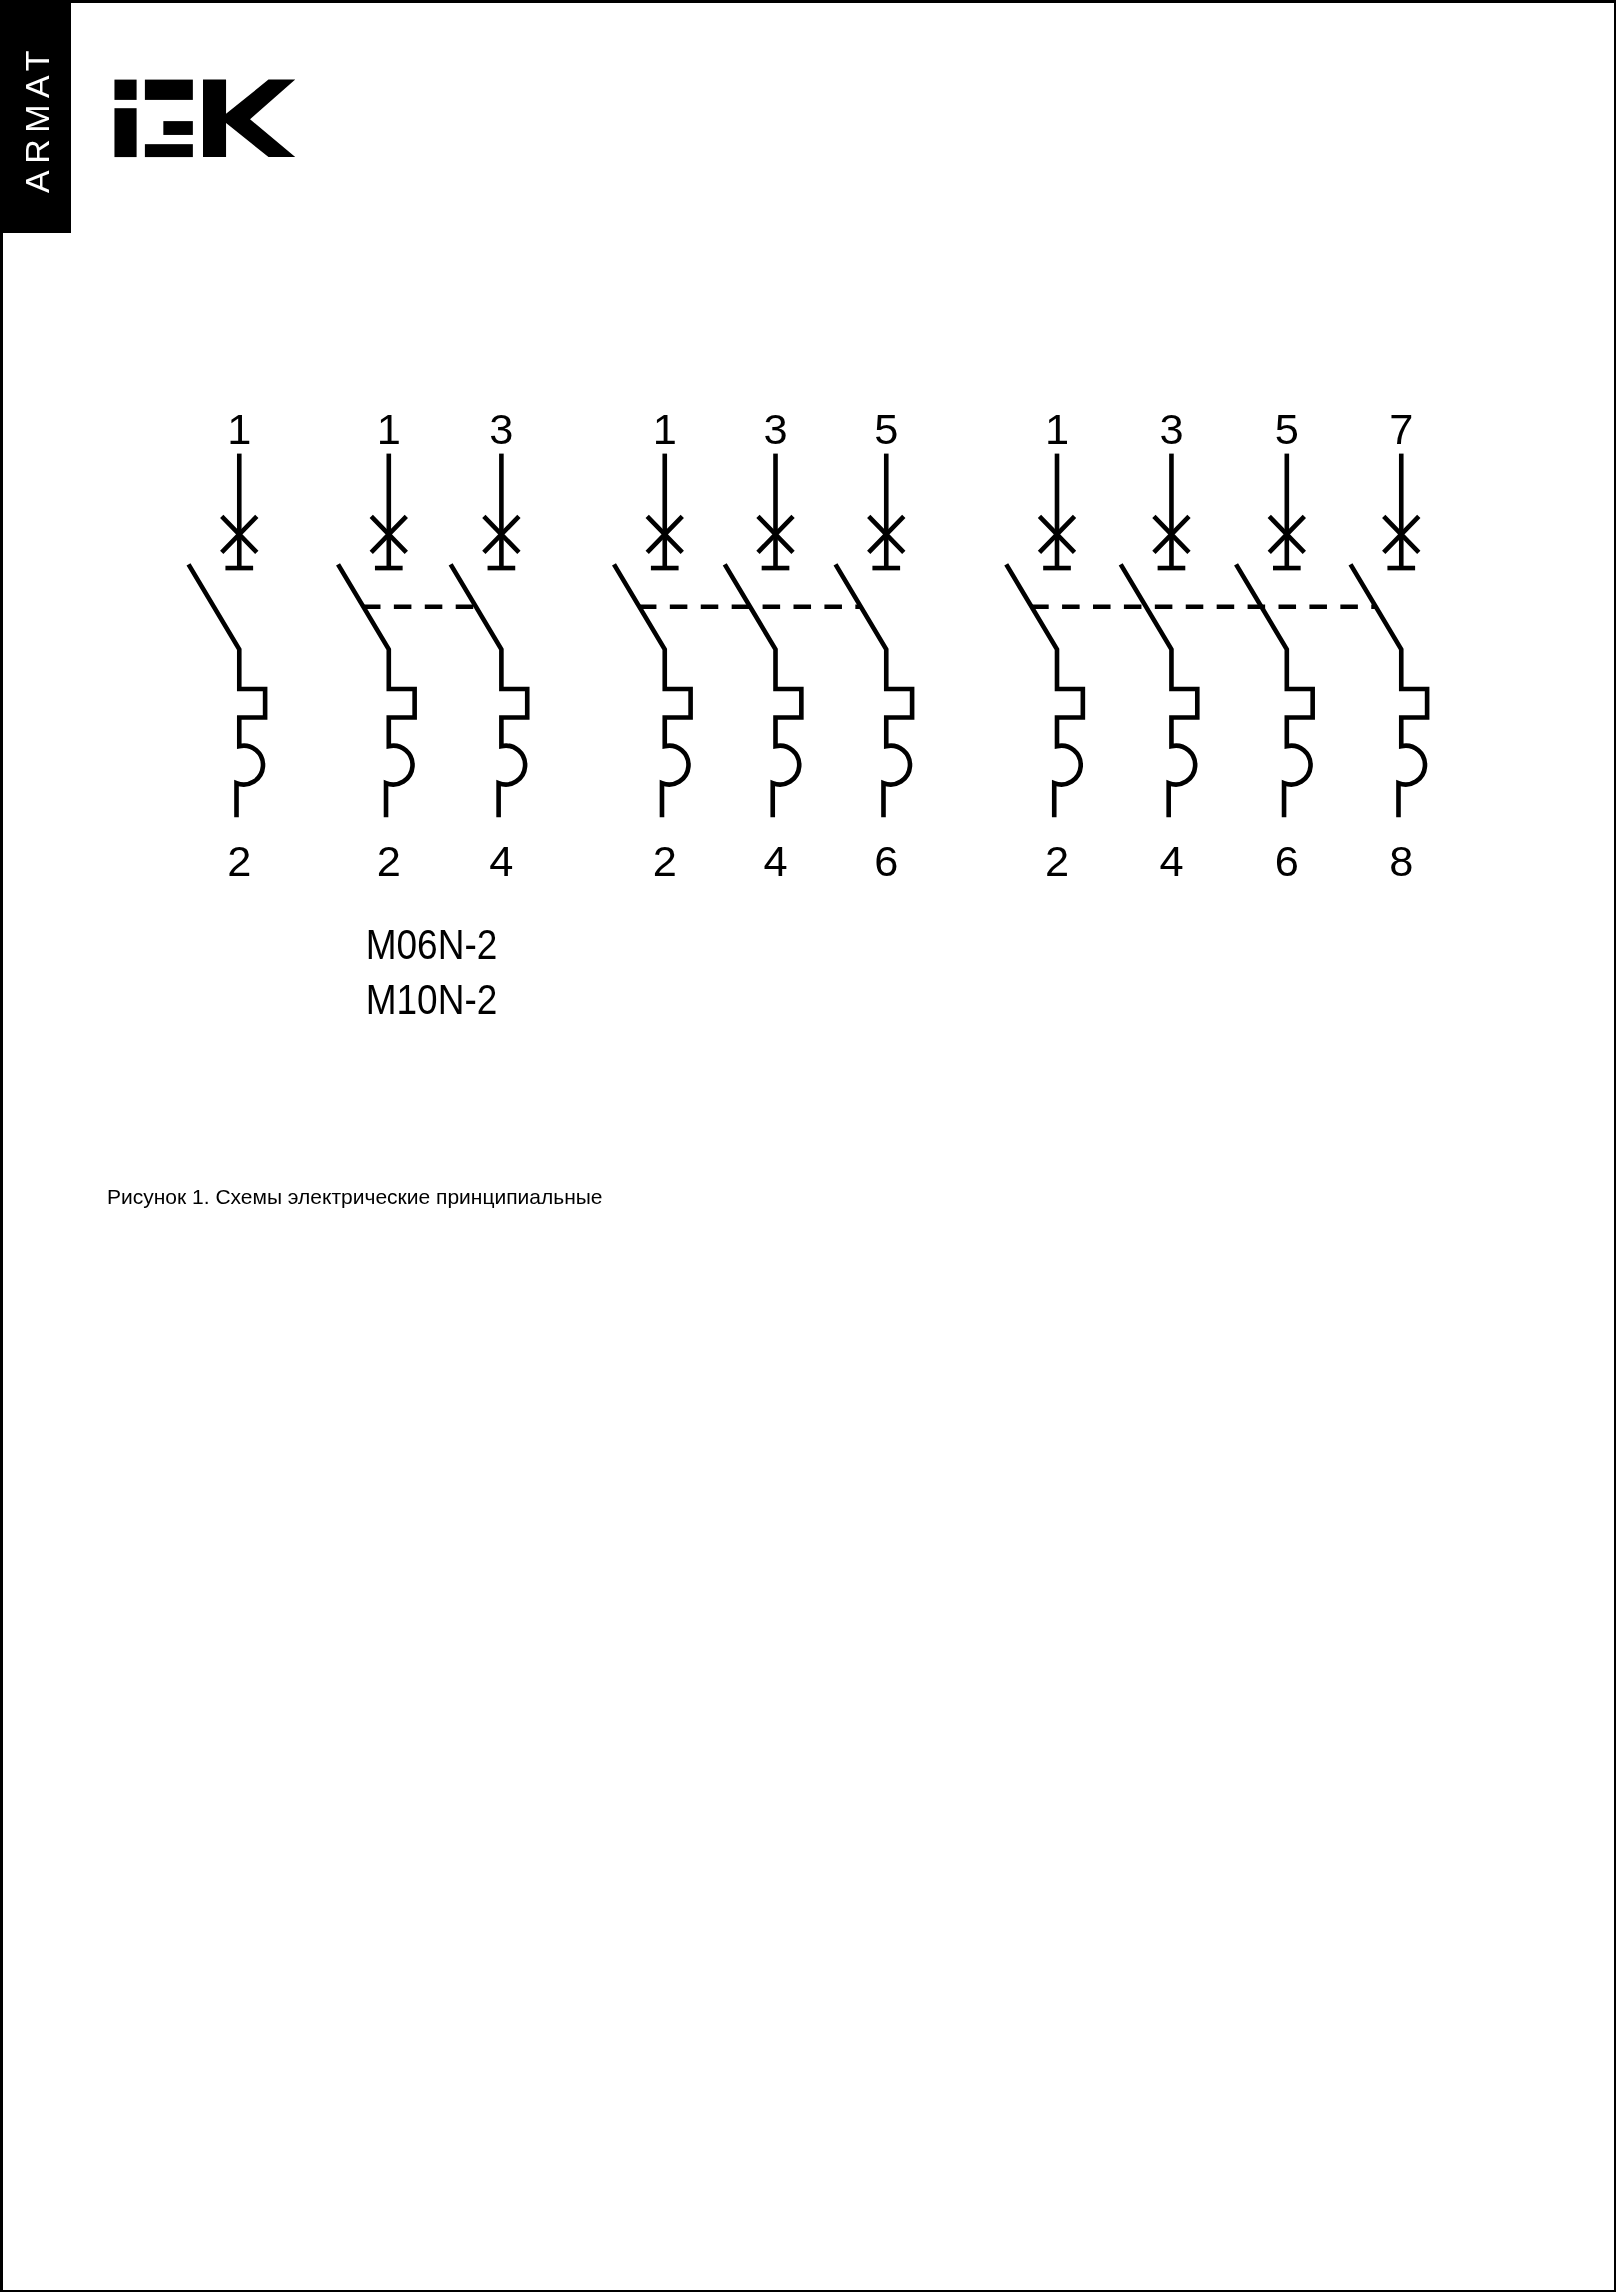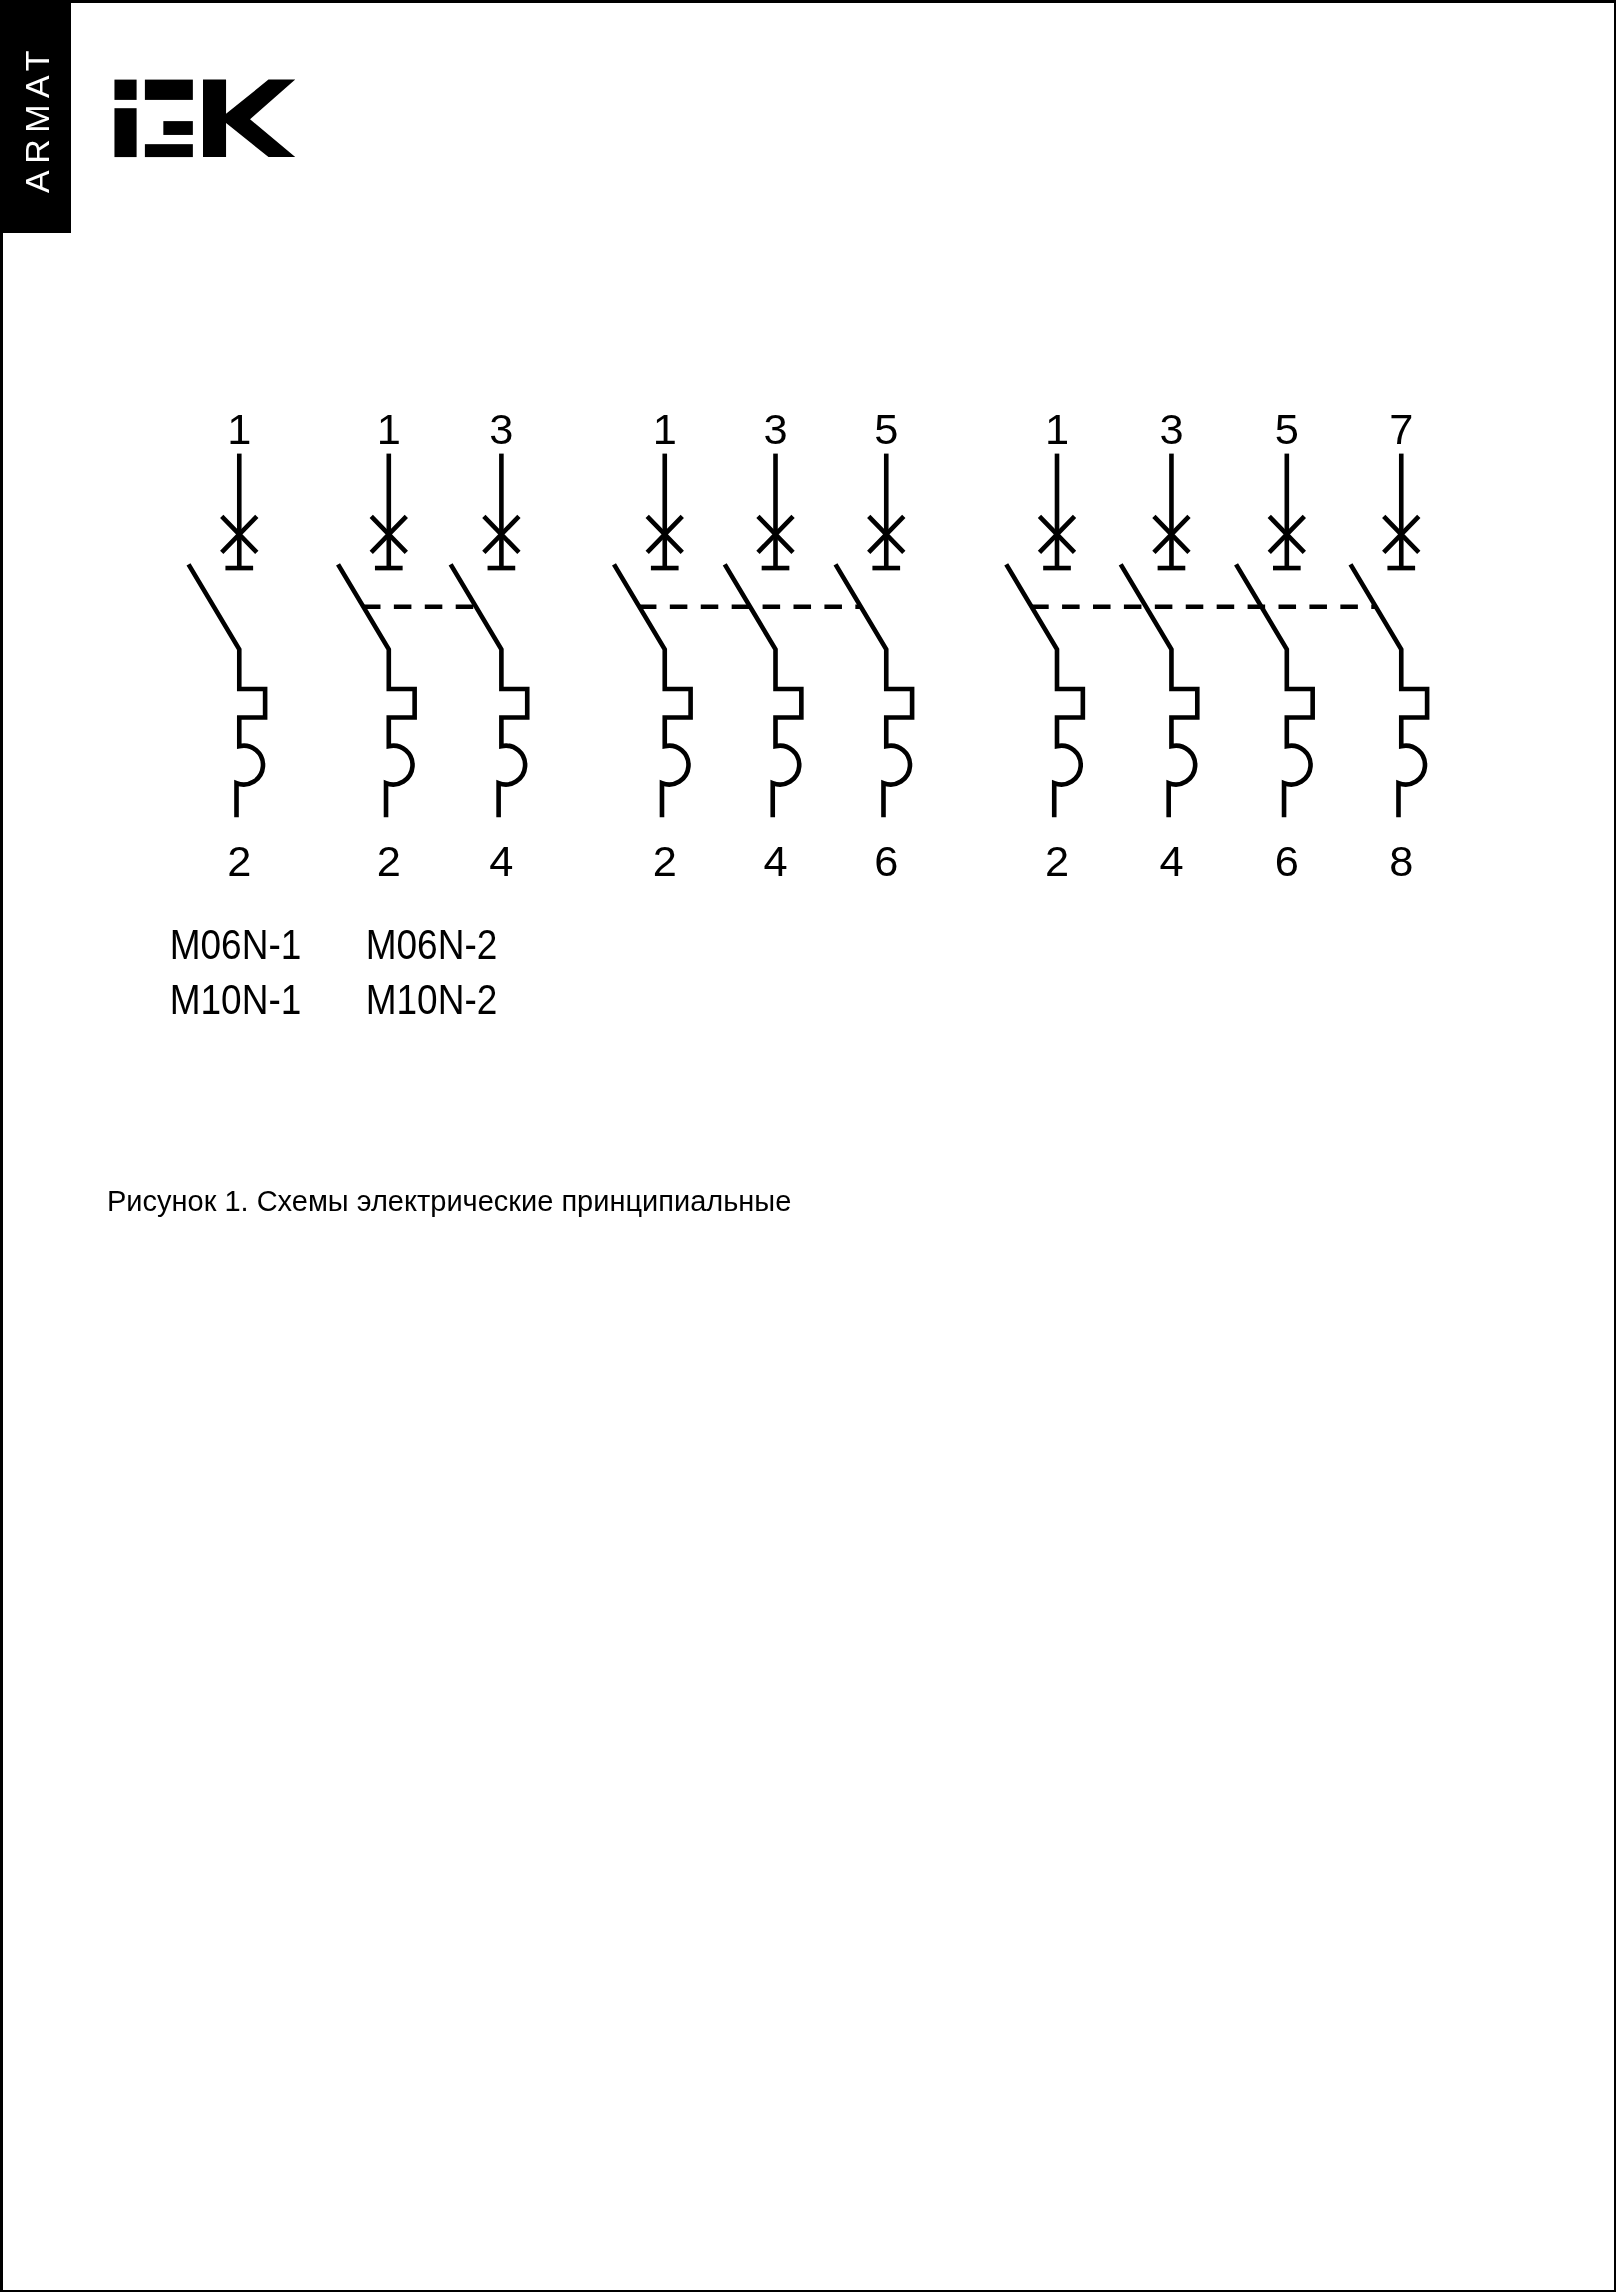--- a/index.html
+++ b/index.html
@@ -38,21 +38,21 @@
   .model-labels{
     position:absolute;top:914px;width:277px;
     text-align:center;color:#000;
   }
   .model-labels .row{
     font-size:43px;line-height:55px;white-space:nowrap;
     transform:scaleX(0.86);transform-origin:50% 50%;
   }
   .caption{
     position:absolute;left:104px;top:1182px;
-    font-size:29px;color:#000;white-space:nowrap;
+    font-size:21px;color:#000;white-space:nowrap;
   }
 </style>
 </head>
 <body>
 
 <div class="page">
 
   <div class="armat-bar">
     <div class="vtext">ARMAT</div>
   </div>
@@ -157,22 +157,18 @@
           <path d="M 1500 612 H 1530"></path>
           <path d="M 1460 608 L 1515 700 V 743 H 1543 V 774 H 1515 V 805 A 21 21 0 1 1 1512 845 V 882"></path>
           <text x="1515" y="478">7</text>
           <text x="1515" y="946">8</text>
         </g>
       </g>
     </svg>
 
   <div class="caption">Рисунок 1. Схемы электрические принципиальные</div>
 
-<div class="model-labels" style="left: 94px;">
-      <div class="row">M06N-1</div>
-      <div class="row">M10N-1</div>
-    </div>
     <div class="model-labels" style="left: 290px;">
       <div class="row">M06N-2</div>
       <div class="row">M10N-2</div>
     </div>
   </div>
 
 
 </body></html>

